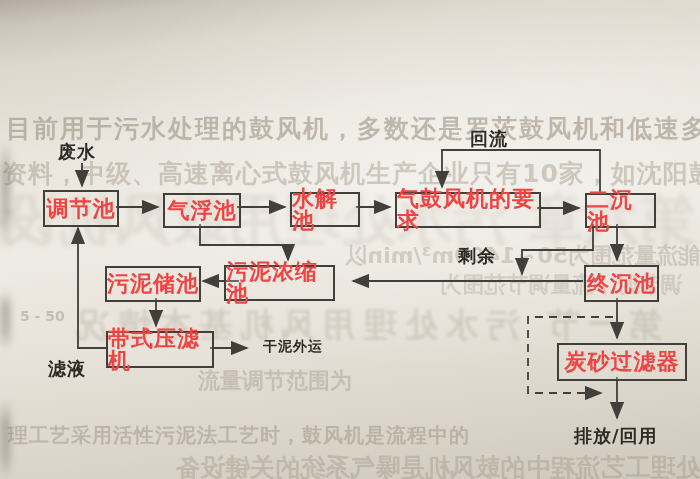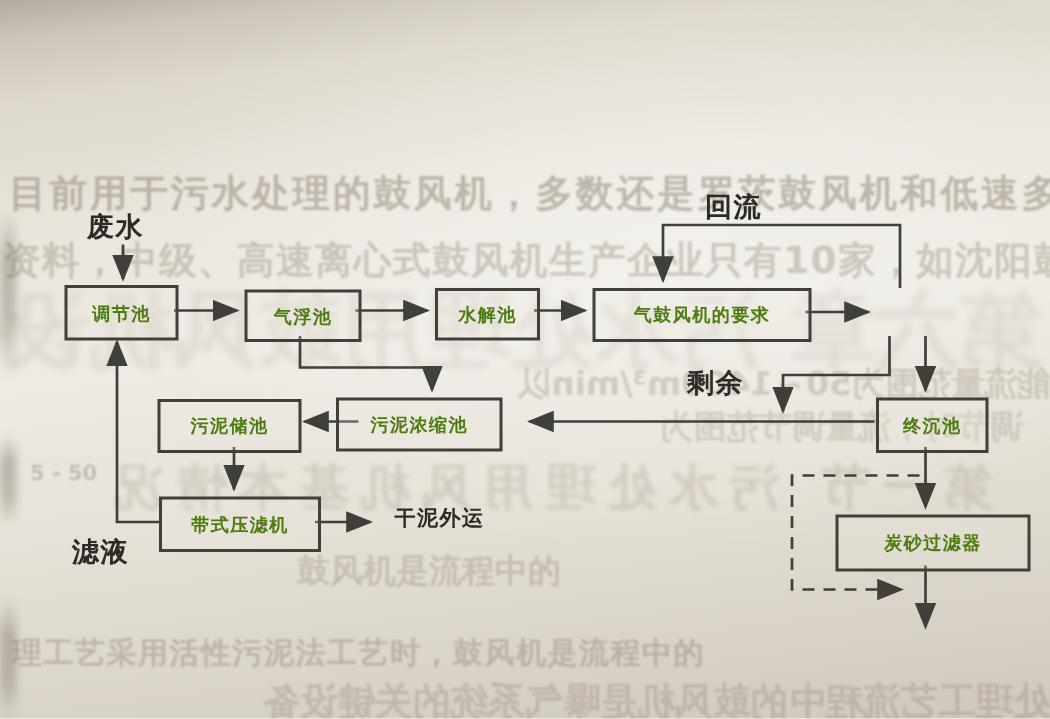--- a/index.html
+++ b/index.html
@@ -17,43 +17,43 @@
     filter:blur(.7px);pointer-events:none;font-weight:600;
   }
   .mir{transform:scaleX(-1);}
   .edge-smudge{
     position:absolute;left:0;width:11px;border-radius:4px;
     background:linear-gradient(180deg, rgba(105,96,84,0), rgba(105,96,84,.38) 30%, rgba(105,96,84,.32) 70%, rgba(105,96,84,0));
     filter:blur(3px);
   }
   
   .box{
-    position:absolute;border:2px solid #413f3a;color:#4d7c0f;
+    position:absolute;border:2px solid #413f3a;color:#ef4444;
     display:flex;align-items:center;justify-content:center;
-    font-size:12px;font-weight:700;letter-spacing:1px;line-height:1;
+    font-size:22px;font-weight:700;letter-spacing:1px;line-height:1;
     background:rgba(236,232,225,.25);
   }
   .flabel{
     position:absolute;color:#2d2b26;font-size:18px;font-weight:700;
     letter-spacing:1px;line-height:1;white-space:nowrap;
   }
   svg.connectors{position:absolute;left:0;top:0;}
 </style>
 </head>
 <body>
 
 <div class="layer">
   <div class="bt" style="top:112px;left:6px;font-size:25px;letter-spacing:2px;opacity:.5">目前用于污水处理的鼓风机，多数还是罗茨鼓风机和低速多级离</div>
   <div class="bt" style="top:157px;left:2px;font-size:25px;letter-spacing:1px;opacity:.36">资料，中级、高速离心式鼓风机生产企业只有10家，如沈阳鼓</div>
   <div class="bt mir" style="top:183px;left:5px;width:690px;text-align:center;font-size:56px;opacity:.14;filter:blur(2px)">第六章 污水处理用鼓风机设备</div>
   <div class="bt mir" style="top:241px;left:352px;width:348px;font-size:22px;opacity:.3">能流量范围为50～1400m³/min以</div>
   <div class="bt mir" style="top:270px;left:352px;width:330px;font-size:22px;opacity:.26">调节时，流量调节范围为</div>
   <div class="bt" style="top:308px;left:20px;font-size:14px;opacity:.4">5 - 50</div>
   <div class="bt mir" style="top:303px;left:40px;width:650px;text-align:center;font-size:33px;letter-spacing:8px;opacity:.24;filter:blur(1.5px)">第一节 污水处理用风机基本情况</div>
-  <div class="bt" style="top:366px;left:198px;font-size:22px;opacity:.32">鼓风机是流程中的</div>
+  <div class="bt" style="top:366px;left:198px;font-size:22px;opacity:.32">流量调节范围为</div>
   <div class="bt" style="top:422px;left:8px;font-size:20px;letter-spacing:1px;opacity:.4">理工艺采用活性污泥法工艺时，鼓风机是流程中的</div>
   <div class="bt mir" style="top:451px;left:0;width:700px;font-size:25px;opacity:.3">处理工艺流程中的鼓风机是曝气系统的关键设备</div>
   <div class="edge-smudge" style="top:140px;height:110px"></div>
   <div class="edge-smudge" style="top:290px;height:60px"></div>
   <div class="edge-smudge" style="top:400px;height:79px"></div>
 </div>
 
 <svg class="connectors" width="700" height="479" viewBox="0 0 700 479">
   <defs>
     <marker id="ah" markerWidth="10" markerHeight="8" refX="9" refY="4" orient="auto">
@@ -79,24 +79,26 @@
     <path d="M617,377 L617,418" marker-end="url(#ah)"></path>
     <path d="M613,317 L528,317 L528,393 L601,393" stroke-dasharray="8 6" marker-end="url(#ah)"></path>
   </g>
 </svg>
 
 <div class="layer">
   <div class="box" style="left:43px;top:190px;width:72px;height:33px">调节池</div>
   <div class="box" style="left:163px;top:193px;width:74px;height:31px">气浮池</div>
   <div class="box" style="left:290px;top:192px;width:66px;height:31px">水解池</div>
   <div class="box" style="left:395px;top:192px;width:142px;height:32px">气鼓风机的要求</div>
+  <div class="box" style="left:585px;top:193px;width:67px;height:31px">二沉池</div>
   <div class="box" style="left:584px;top:265px;width:71px;height:33px">终沉池</div>
   <div class="box" style="left:224px;top:265px;width:107px;height:32px">污泥浓缩池</div>
   <div class="box" style="left:105px;top:266px;width:92px;height:32px">污泥储池</div>
   <div class="box" style="left:106px;top:331px;width:104px;height:33px">带式压滤机</div>
   <div class="box" style="left:557px;top:343px;width:126px;height:34px">炭砂过滤器</div>
 
   <div class="flabel" style="left:58px;top:143px">废水</div>
   <div class="flabel" style="left:470px;top:130px">回流</div>
   <div class="flabel" style="left:458px;top:247px">剩余</div>
   <div class="flabel" style="left:263px;top:339px;font-size:14px">干泥外运</div>
   <div class="flabel" style="left:48px;top:360px">滤液</div>
+  <div class="flabel" style="left:574px;top:427px">排放/回用</div>
 </div>
 
 </body></html>

